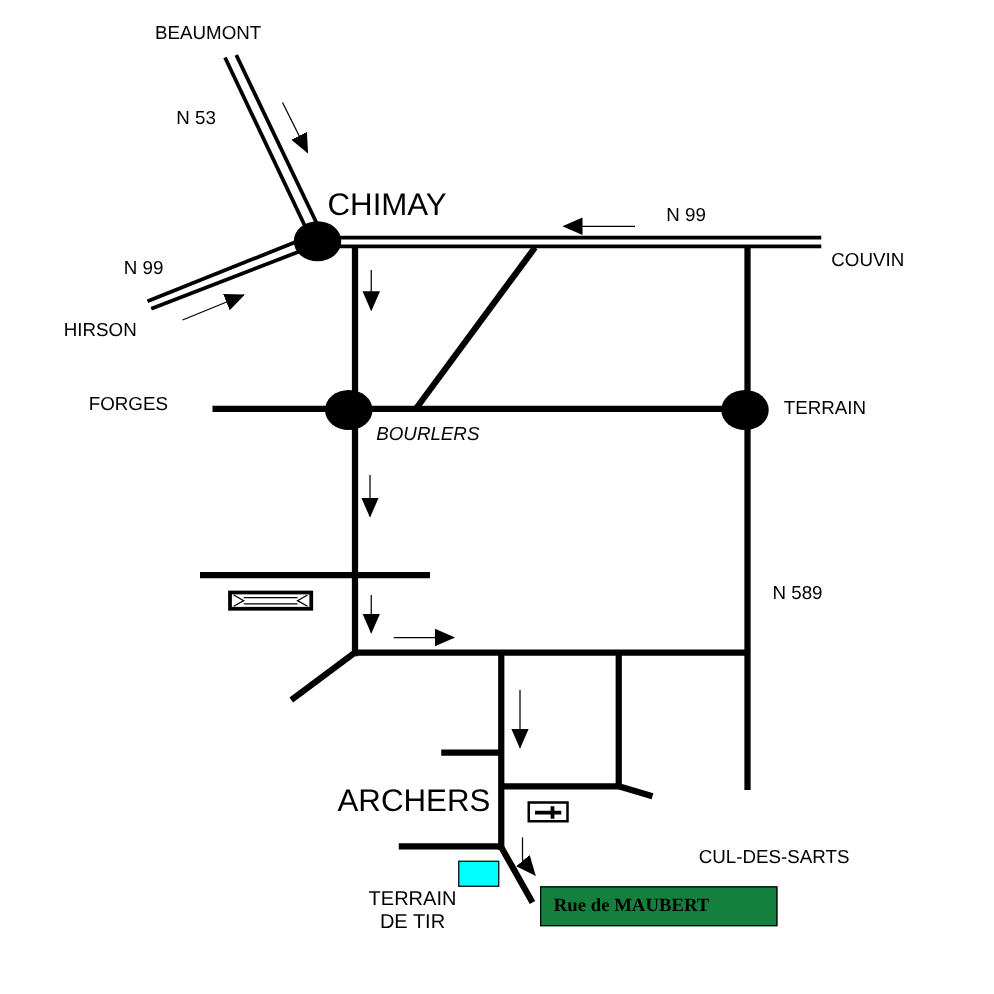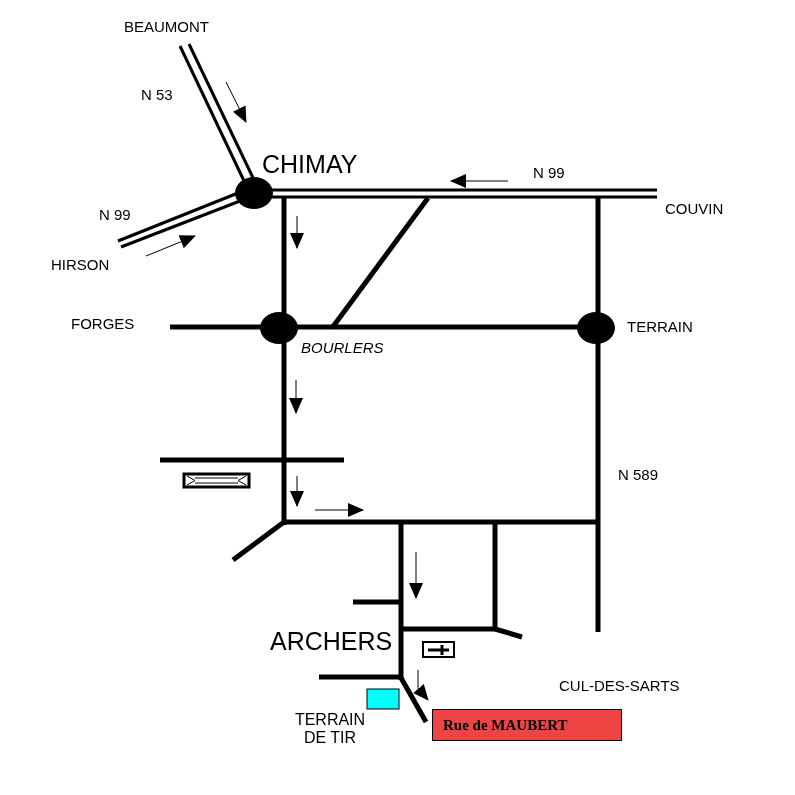--- a/index.html
+++ b/index.html
@@ -2,21 +2,21 @@
 <html><head>
 <meta charset="utf-8">
 <style>
   html, body { margin:0; padding:0; background:#ffffff; }
   #map { position:relative; width:795px; height:795px; overflow:hidden; background:#fff; }
   svg { position:absolute; left:0; top:0; }
   .lbl { position:absolute; font-family:"Liberation Sans", sans-serif; font-size:15px; color:#000; white-space:nowrap; line-height:1; }
   .big { font-weight:normal; font-size:25px; }
   .small { font-size:13px; text-align:center; line-height:1.0; }
   .mid { font-size:16px; text-align:center; line-height:1.15; }
-  .road-box { position:absolute; border:1px solid #000; background:#ef4444; font-family:"Liberation Serif", serif; font-weight:bold; font-size:15px; color:#000; box-sizing:border-box; padding:7px 0 0 10px; }
+  .road-box { position:absolute; border:1px solid #000; background:#15803d; font-family:"Liberation Serif", serif; font-weight:bold; font-size:15px; color:#000; box-sizing:border-box; padding:7px 0 0 10px; }
 </style>
 </head>
 <body>
 
 <div id="map">
   <svg width="795" height="795" viewBox="0 0 795 795">
     <defs>
       <marker id="ah" markerWidth="10" markerHeight="10" refX="9" refY="5" orient="auto" markerUnits="userSpaceOnUse">
         <path d="M0,0 L10,5 L0,10 z" fill="#000"></path>
       </marker>

